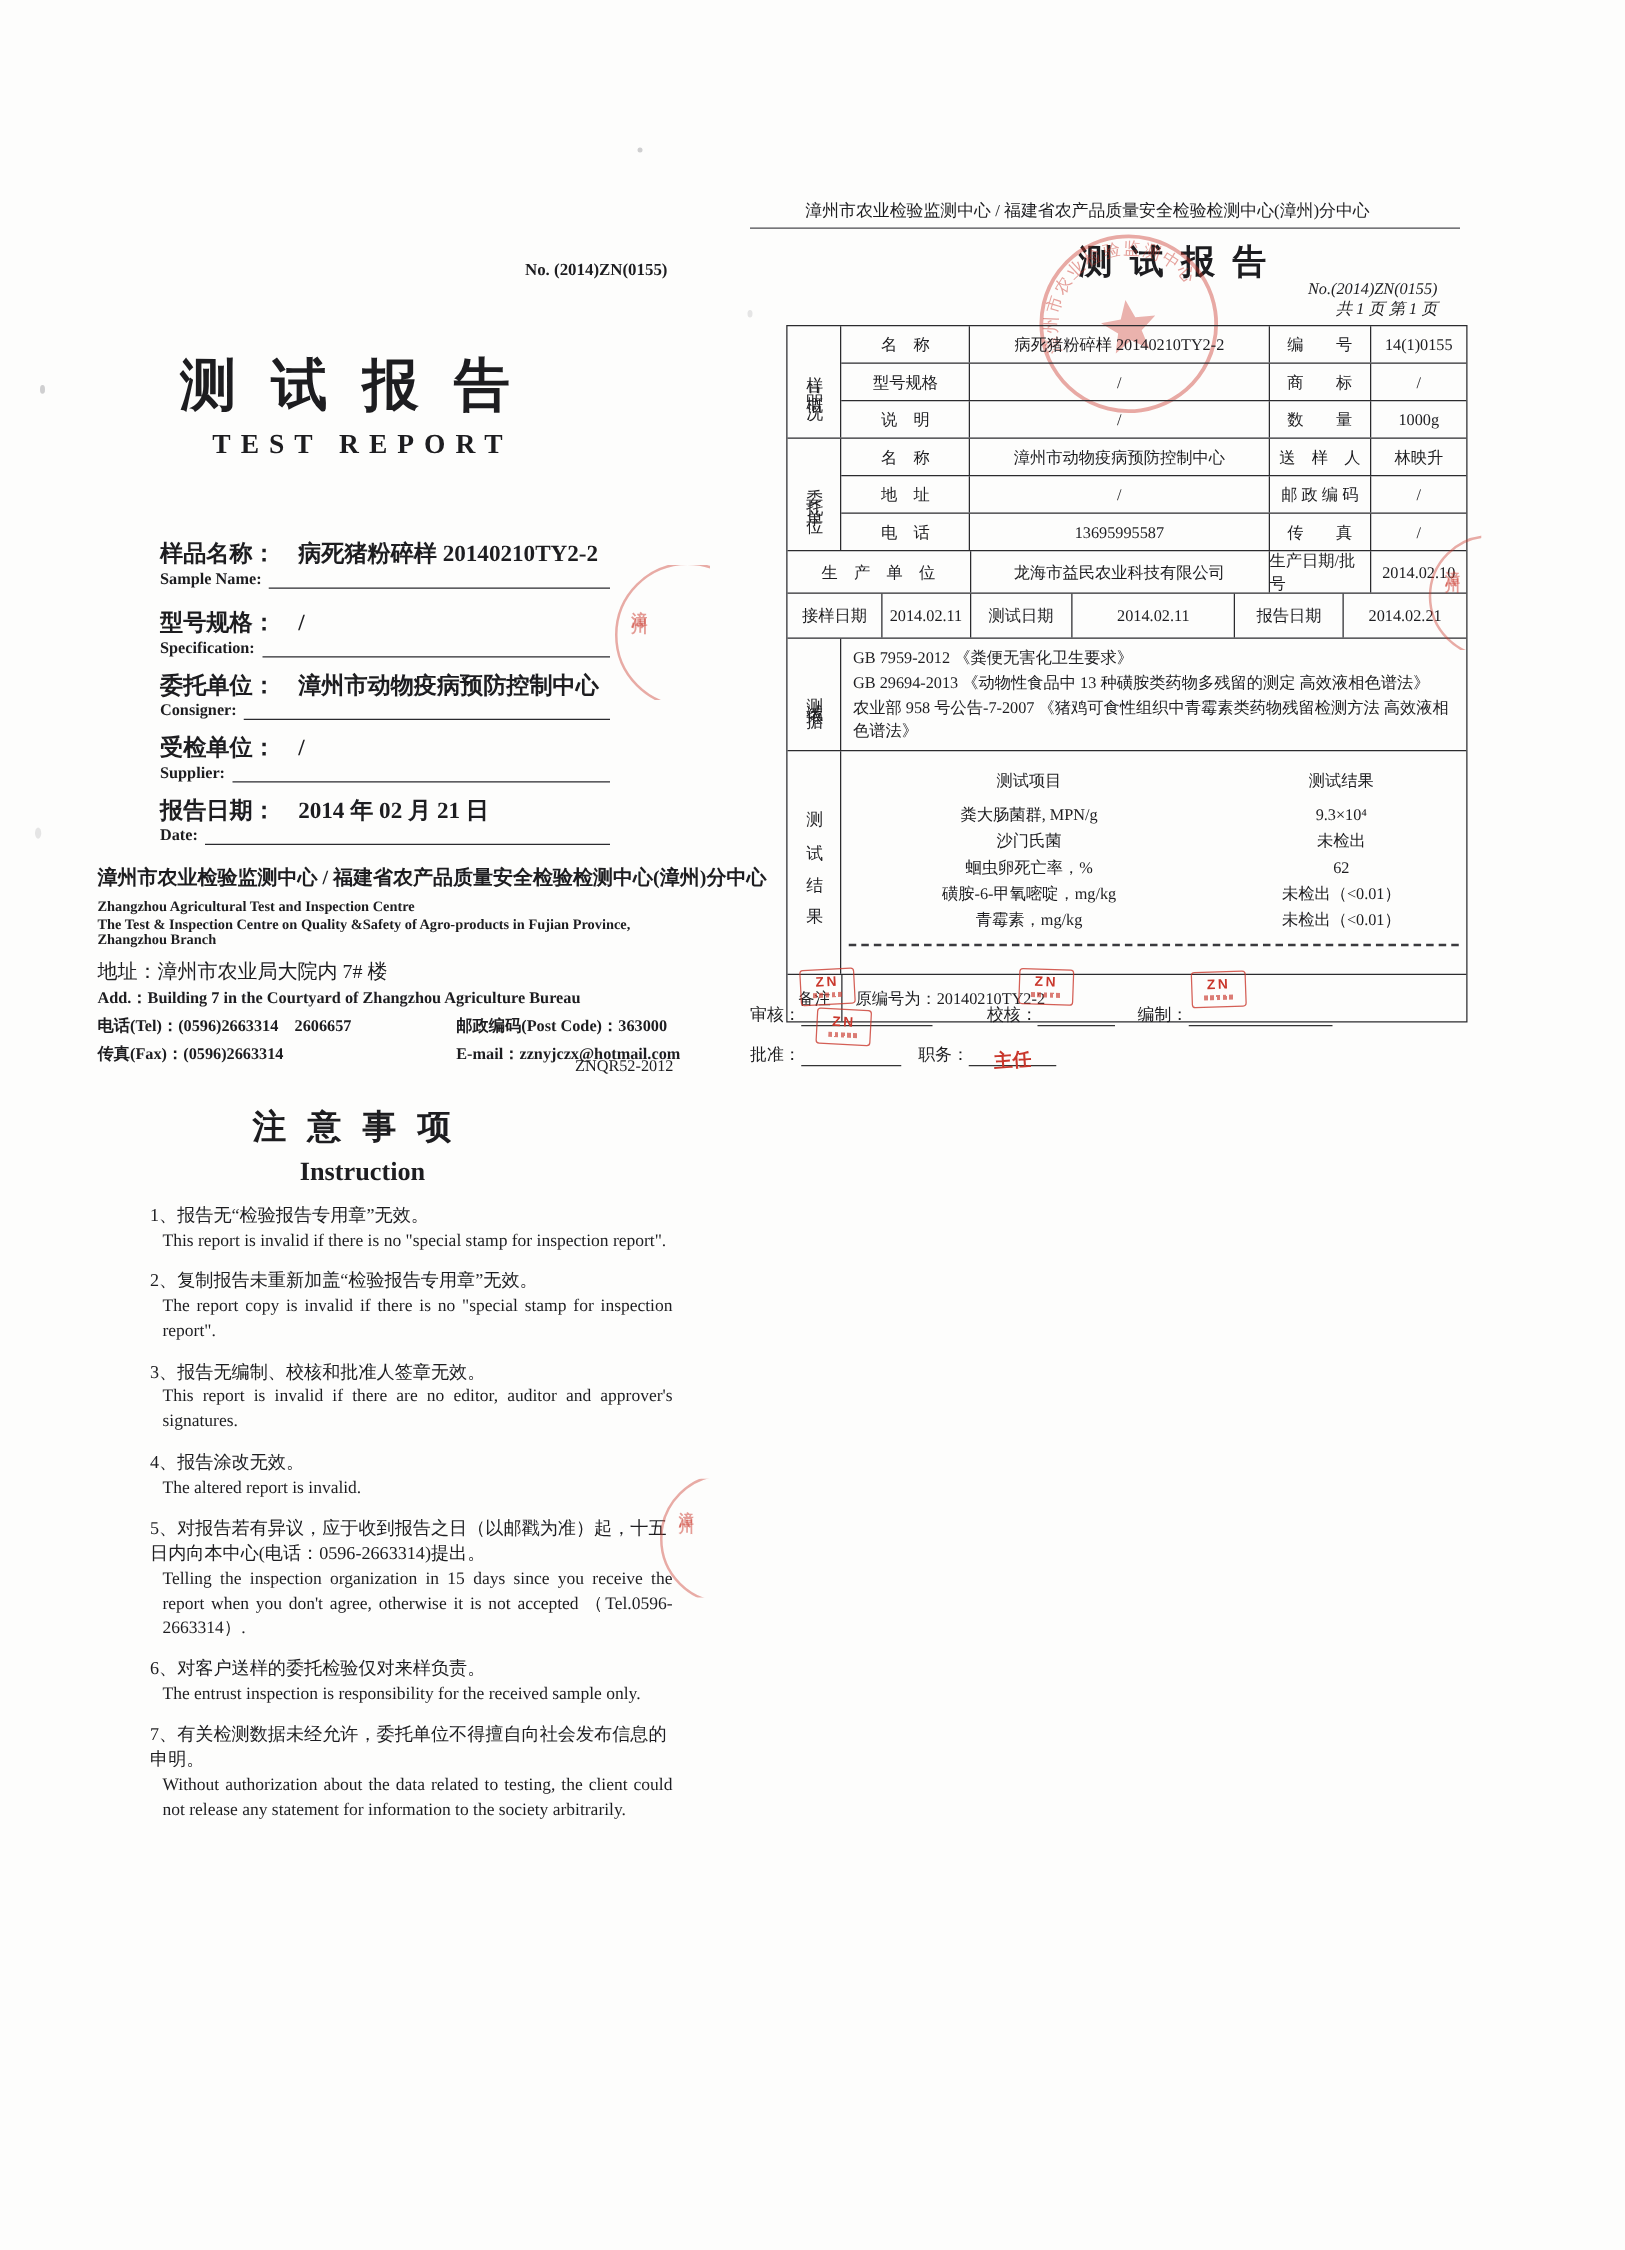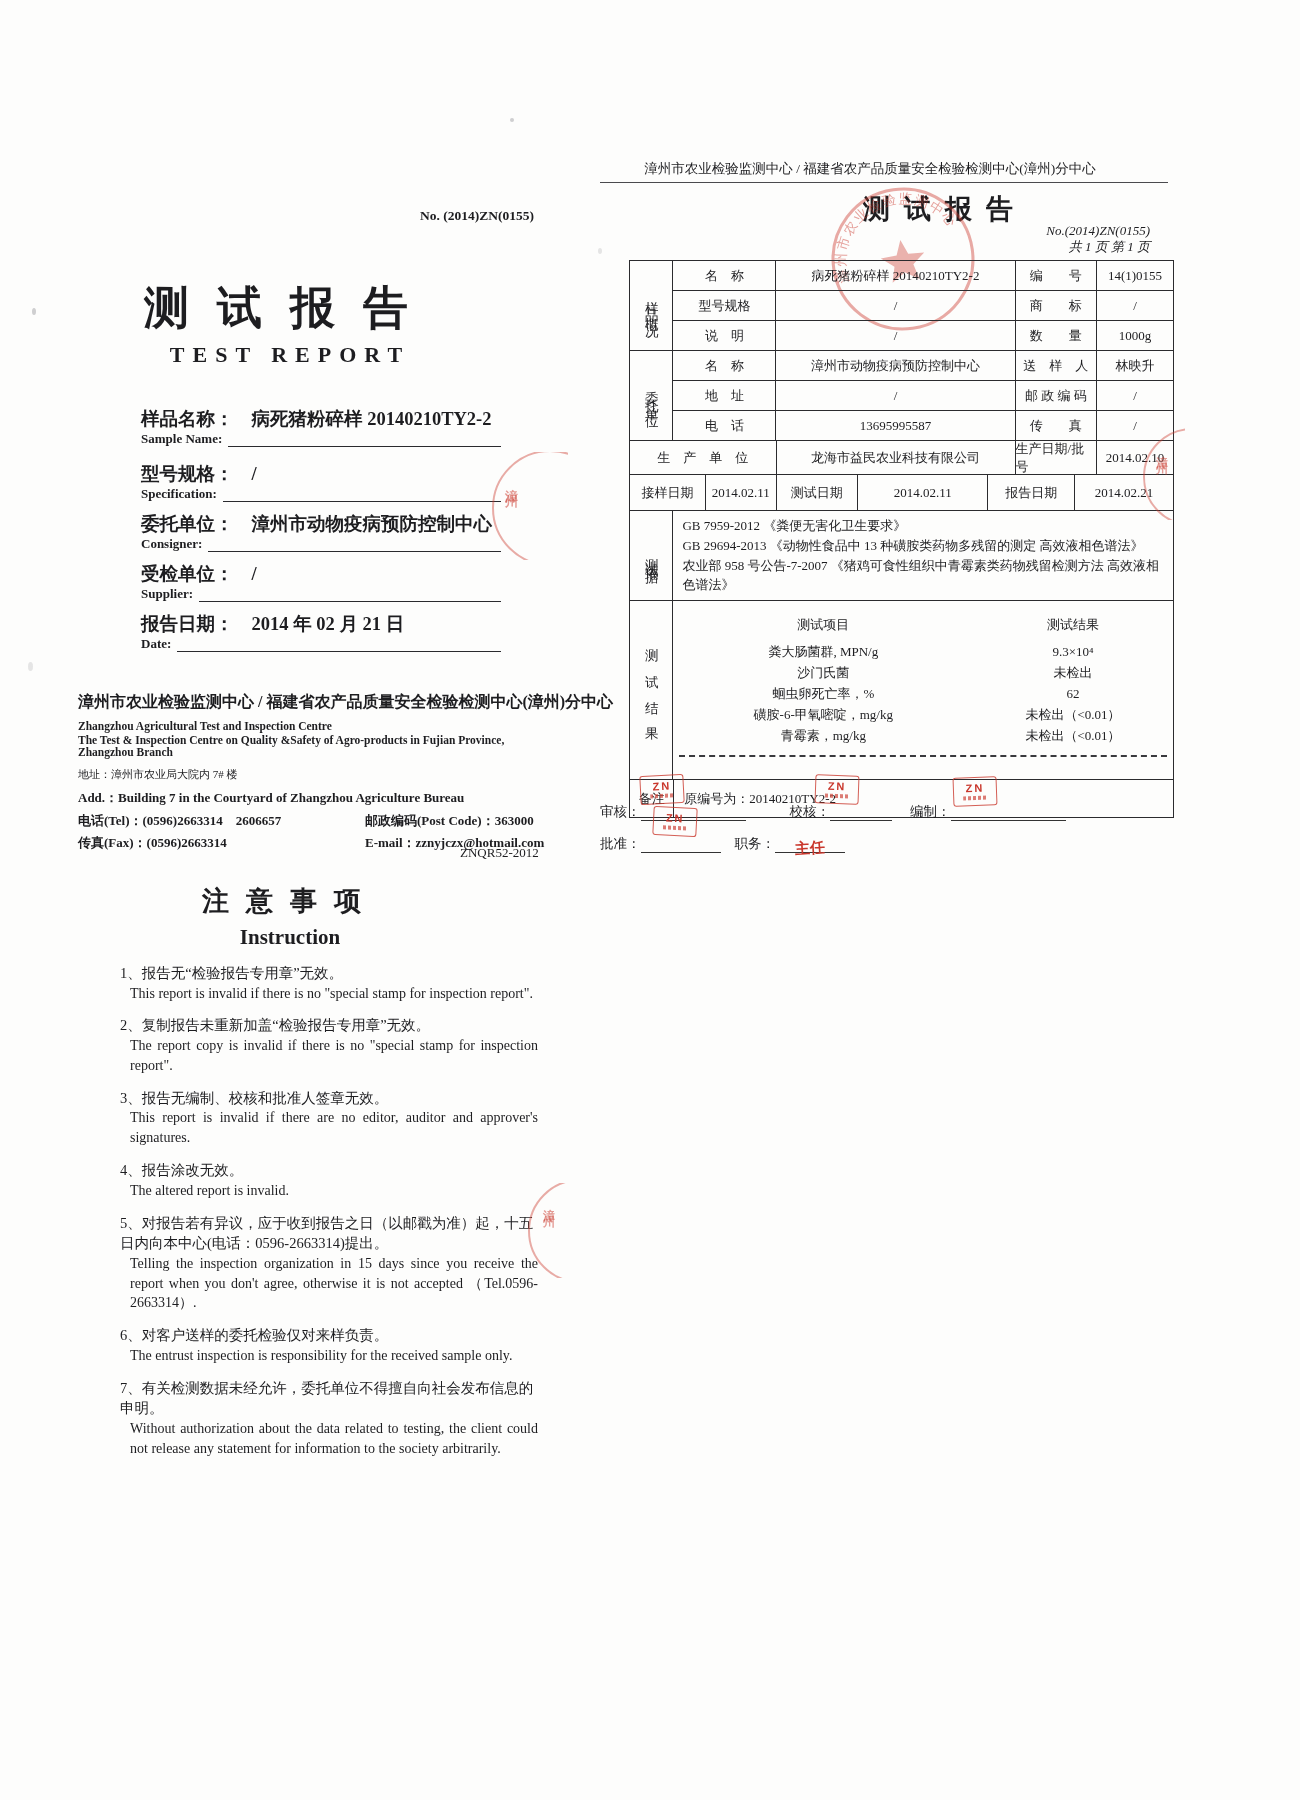--- a/index.html
+++ b/index.html
@@ -6,30 +6,30 @@
   body{width:1300px;height:1800px;position:relative;overflow:hidden;
        font-family:"Liberation Serif", serif;color:#1d1d20;}
   .page{position:absolute;}
   .abs{position:absolute;}
 
   
   #page1{left:20px;top:40px;width:545px;height:840px;}
   .p1-no{left:400px;top:168px;font-size:13.5px;font-weight:bold;white-space:nowrap;}
   .p1-title{left:60px;top:238px;width:420px;text-align:center;font-size:45px;font-weight:bold;letter-spacing:28px;white-space:nowrap;}
   .p1-title-en{left:60px;top:302px;width:420px;text-align:center;font-size:22px;font-weight:bold;letter-spacing:8px;white-space:nowrap;}
-  .p1-field{left:121px;width:360px;}
+  .p1-field{left:108px;width:360px;margin-top:24px;}
   .fline{font-size:18.5px;font-weight:bold;white-space:nowrap;}
   .fline .fvalue{margin-left:18px;}
   .fen{display:flex;align-items:flex-end;font-size:13px;font-weight:bold;margin-top:0px;}
   .fill-line{flex:1;border-bottom:1.6px solid #2a2a2e;margin-left:6px;height:14px;}
   .p1-org{left:58px;top:652px;width:478px;}
   .p1-org .cn{font-size:16px;font-weight:bold;white-space:nowrap;}
   .p1-org .en1{font-size:11.5px;font-weight:bold;margin-top:7px;}
   .p1-org .en2{font-size:11.5px;font-weight:bold;margin-top:2px;}
-  .p1-addr{font-size:11px;white-space:nowrap;}
+  .p1-addr{font-size:16px;white-space:nowrap;}
   .p1-addr-en{font-size:13px;font-weight:bold;white-space:nowrap;}
   .p1-row{left:58px;width:478px;height:18px;font-size:13px;font-weight:bold;white-space:nowrap;}
   .p1-row .colr{position:absolute;left:287px;}
   .p1-code{left:440px;top:805px;font-size:13px;white-space:nowrap;}
 
   
   .frag{overflow:hidden;pointer-events:none;}
   .frag .ring{border:2.2px solid rgba(203,57,46,.42);border-radius:50%;position:absolute;}
   .frag .vchars{position:absolute;writing-mode:vertical-lr;color:rgba(203,57,46,.5);
                 font-size:13px;letter-spacing:6px;font-weight:bold;}

